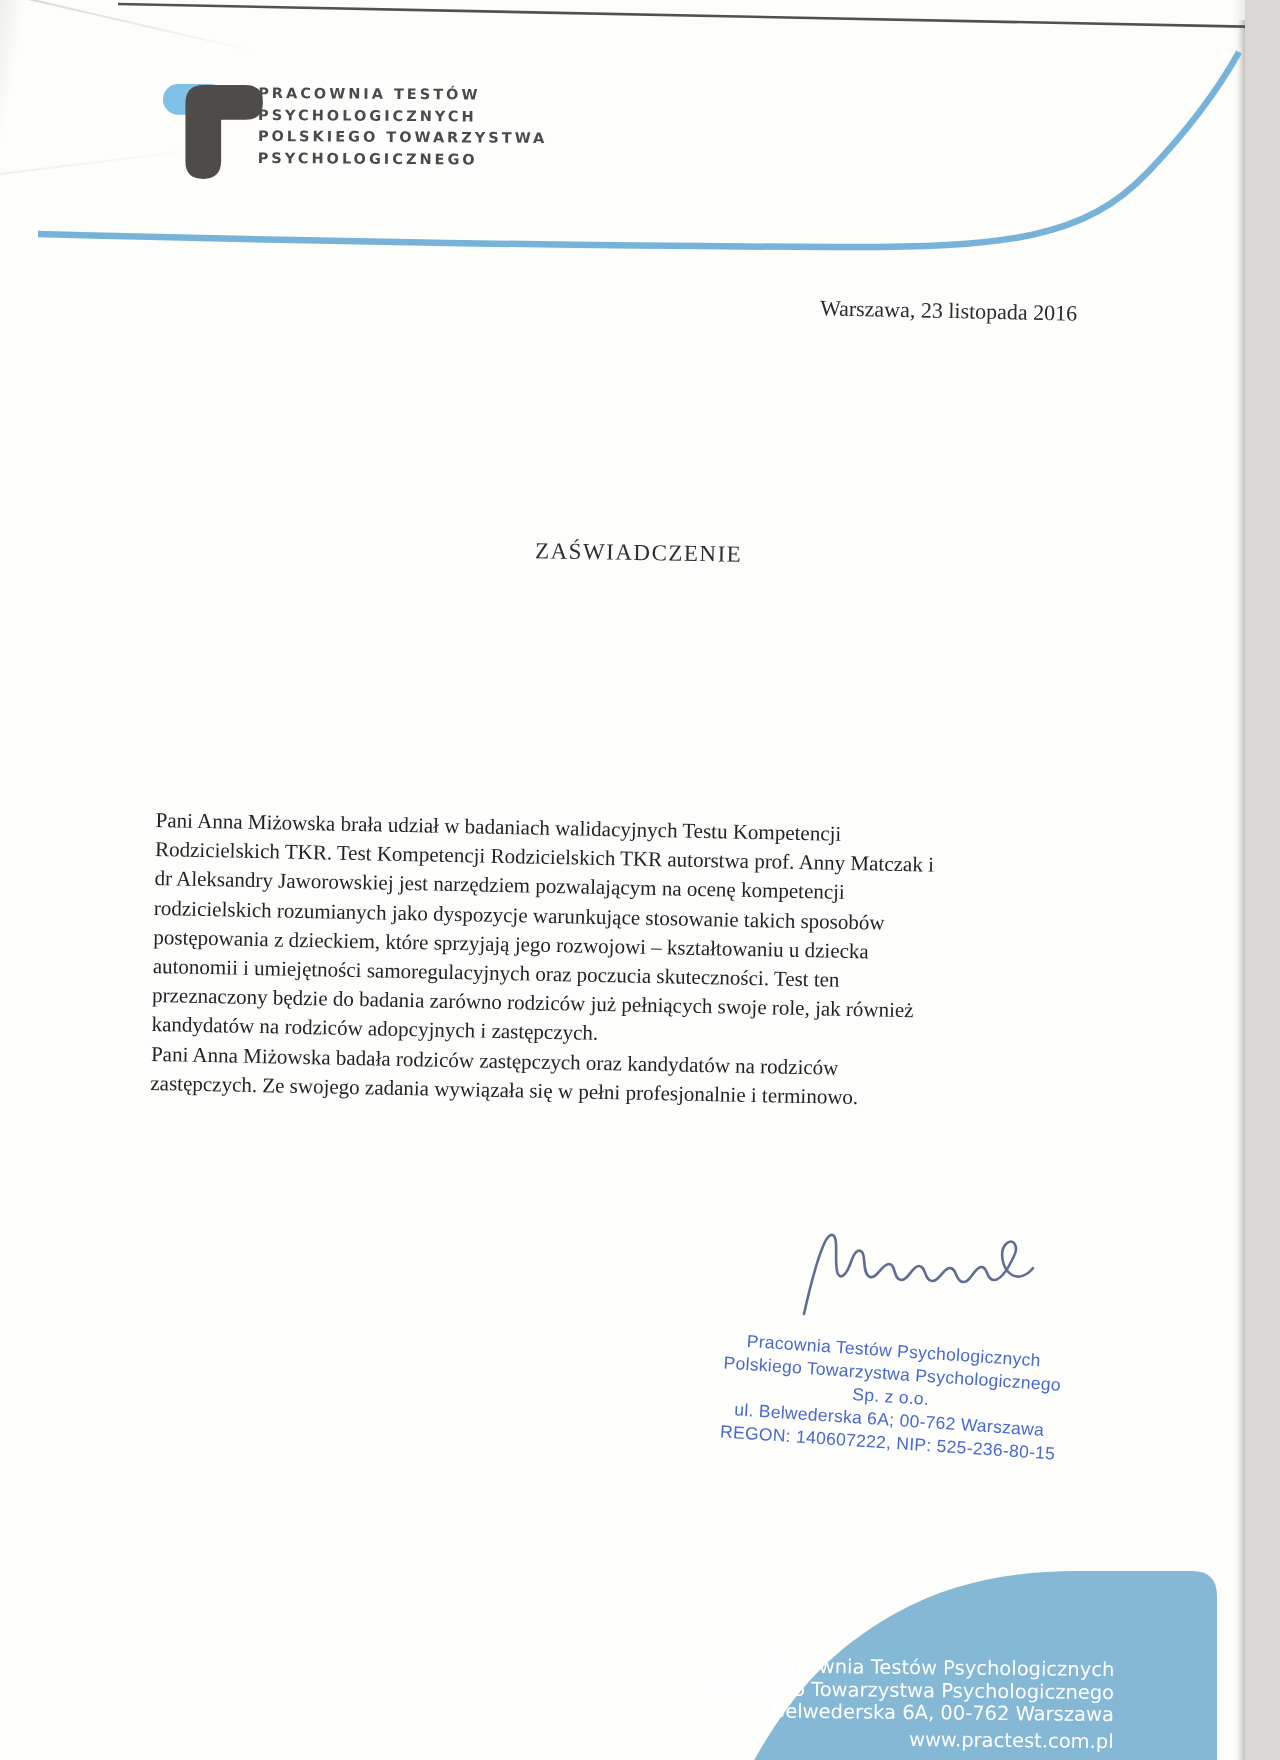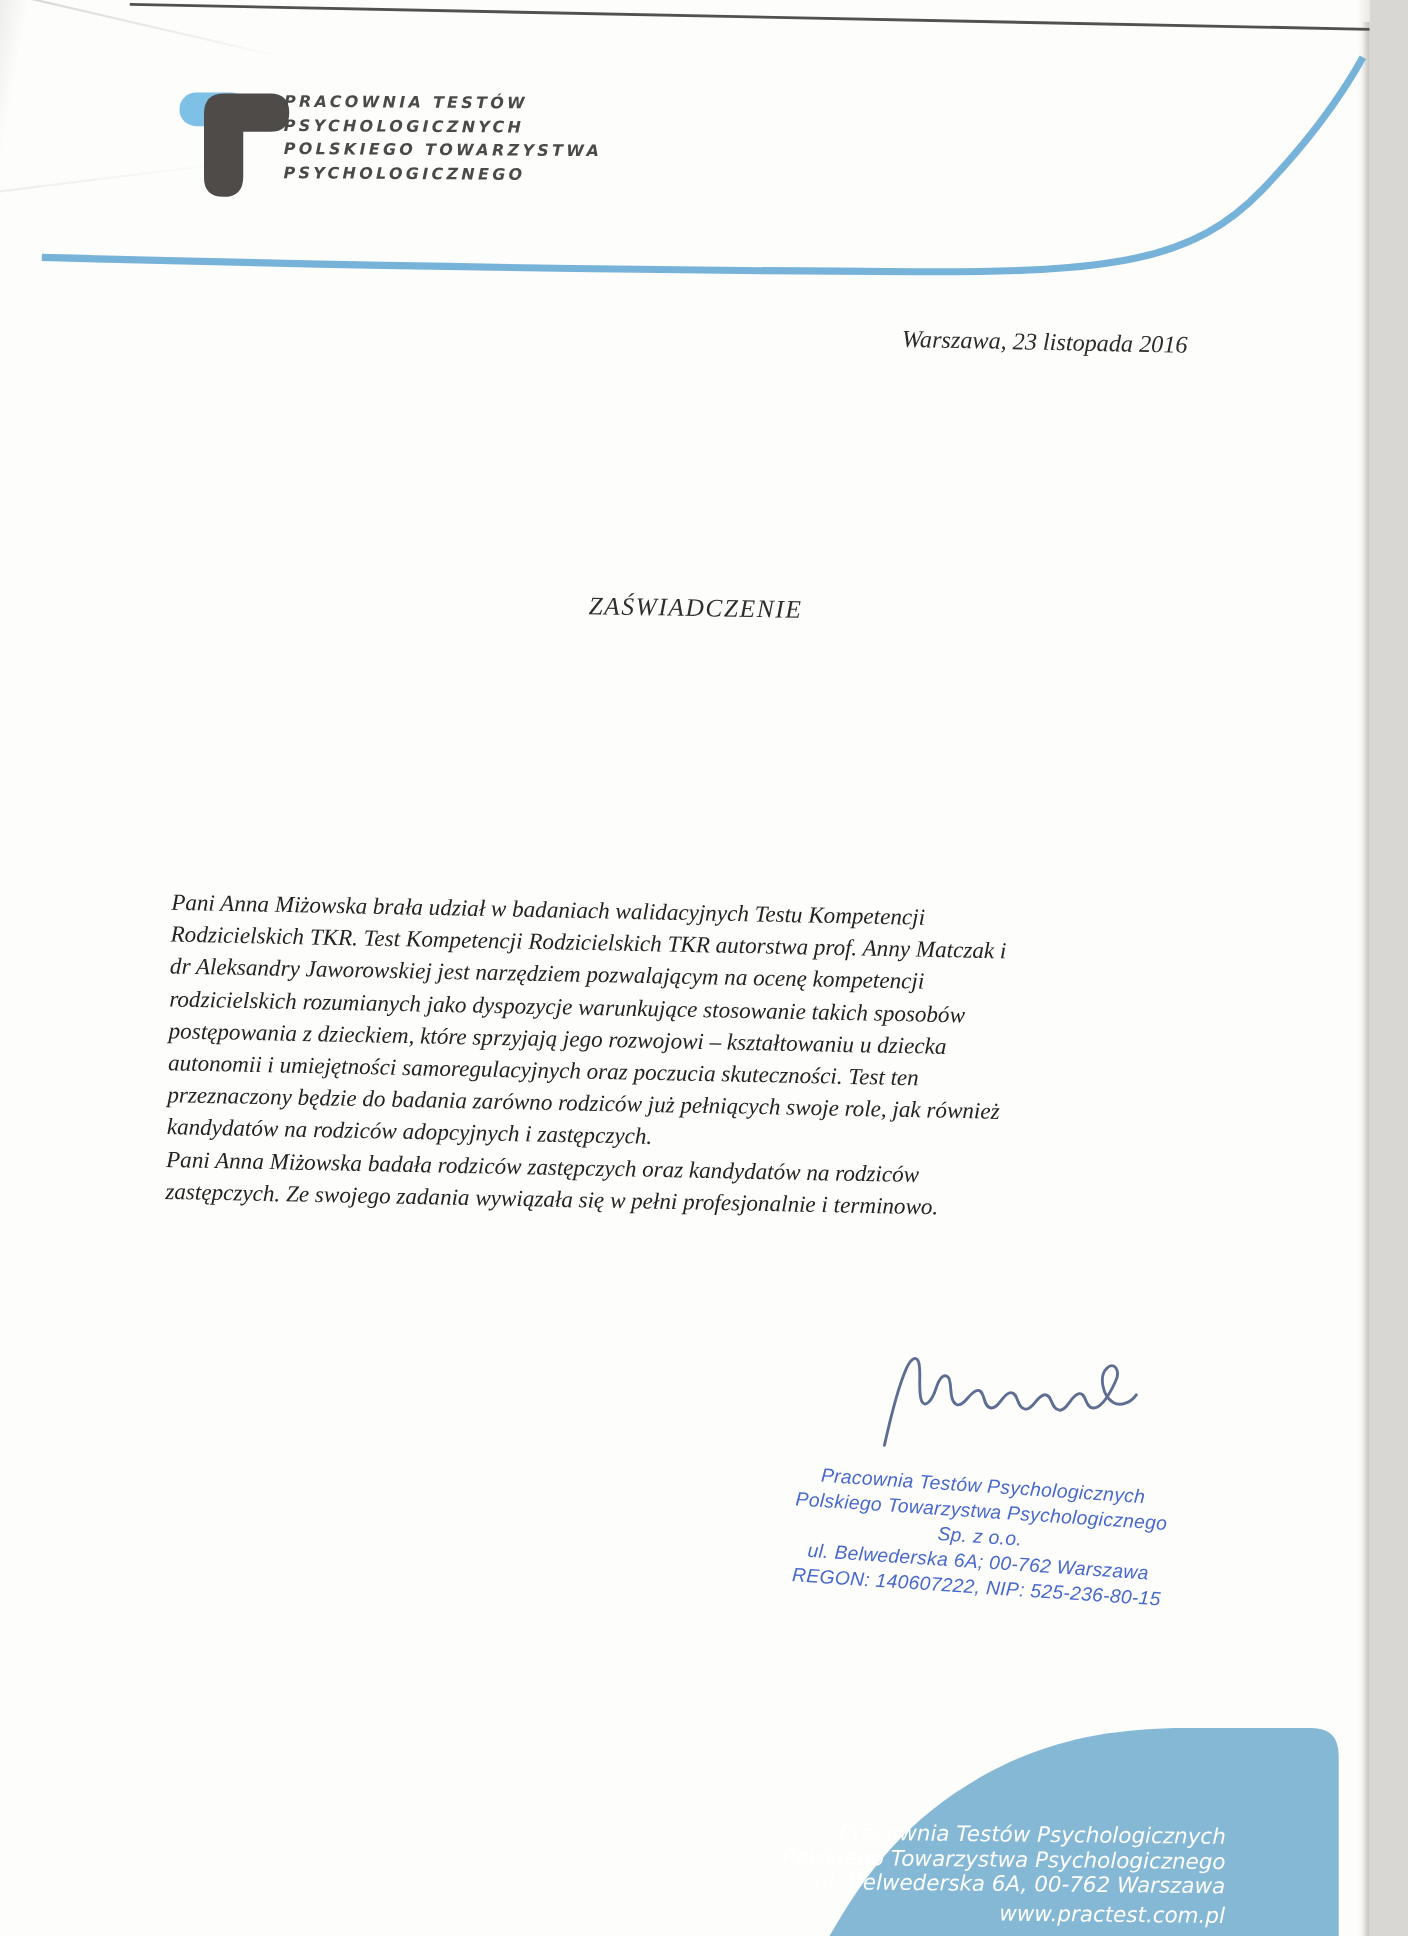--- a/index.html
+++ b/index.html
@@ -1,20 +1,19 @@
 <!DOCTYPE html>
 <html style="--swoosh_blue: #77b2d8; --logo_blue: #7fc0e6; --logo_dark: #4e4b48; --header_text: #4a4a4a; --stamp_blue: #4868cc; --ink_blue: #5e6d92; --footer_blue: #85b8d5;"><head>
 <meta charset="utf-8">
 <style>
   html,body{margin:0;padding:0;background:#d9d7d3;}
   .page{
     position:relative;width:1245px;height:1760px;overflow:hidden;
     background:#f2f0ec;
     font-family:"Liberation Serif",serif;
-    font-style:italic;
   }
   .paper{
     position:absolute;left:0;top:0;width:1247px;height:1760px;
     background:
       linear-gradient(100deg, rgba(210,208,204,.35) 0px, rgba(255,255,255,0) 26px),
       linear-gradient(to left, rgba(205,203,198,.45) 0px, rgba(255,255,255,0) 14px),
       #fdfdfb;
   }
   .crease{position:absolute;pointer-events:none;}
   .crease.c1{left:-30px;top:18px;width:290px;height:2px;transform:rotate(13deg);

